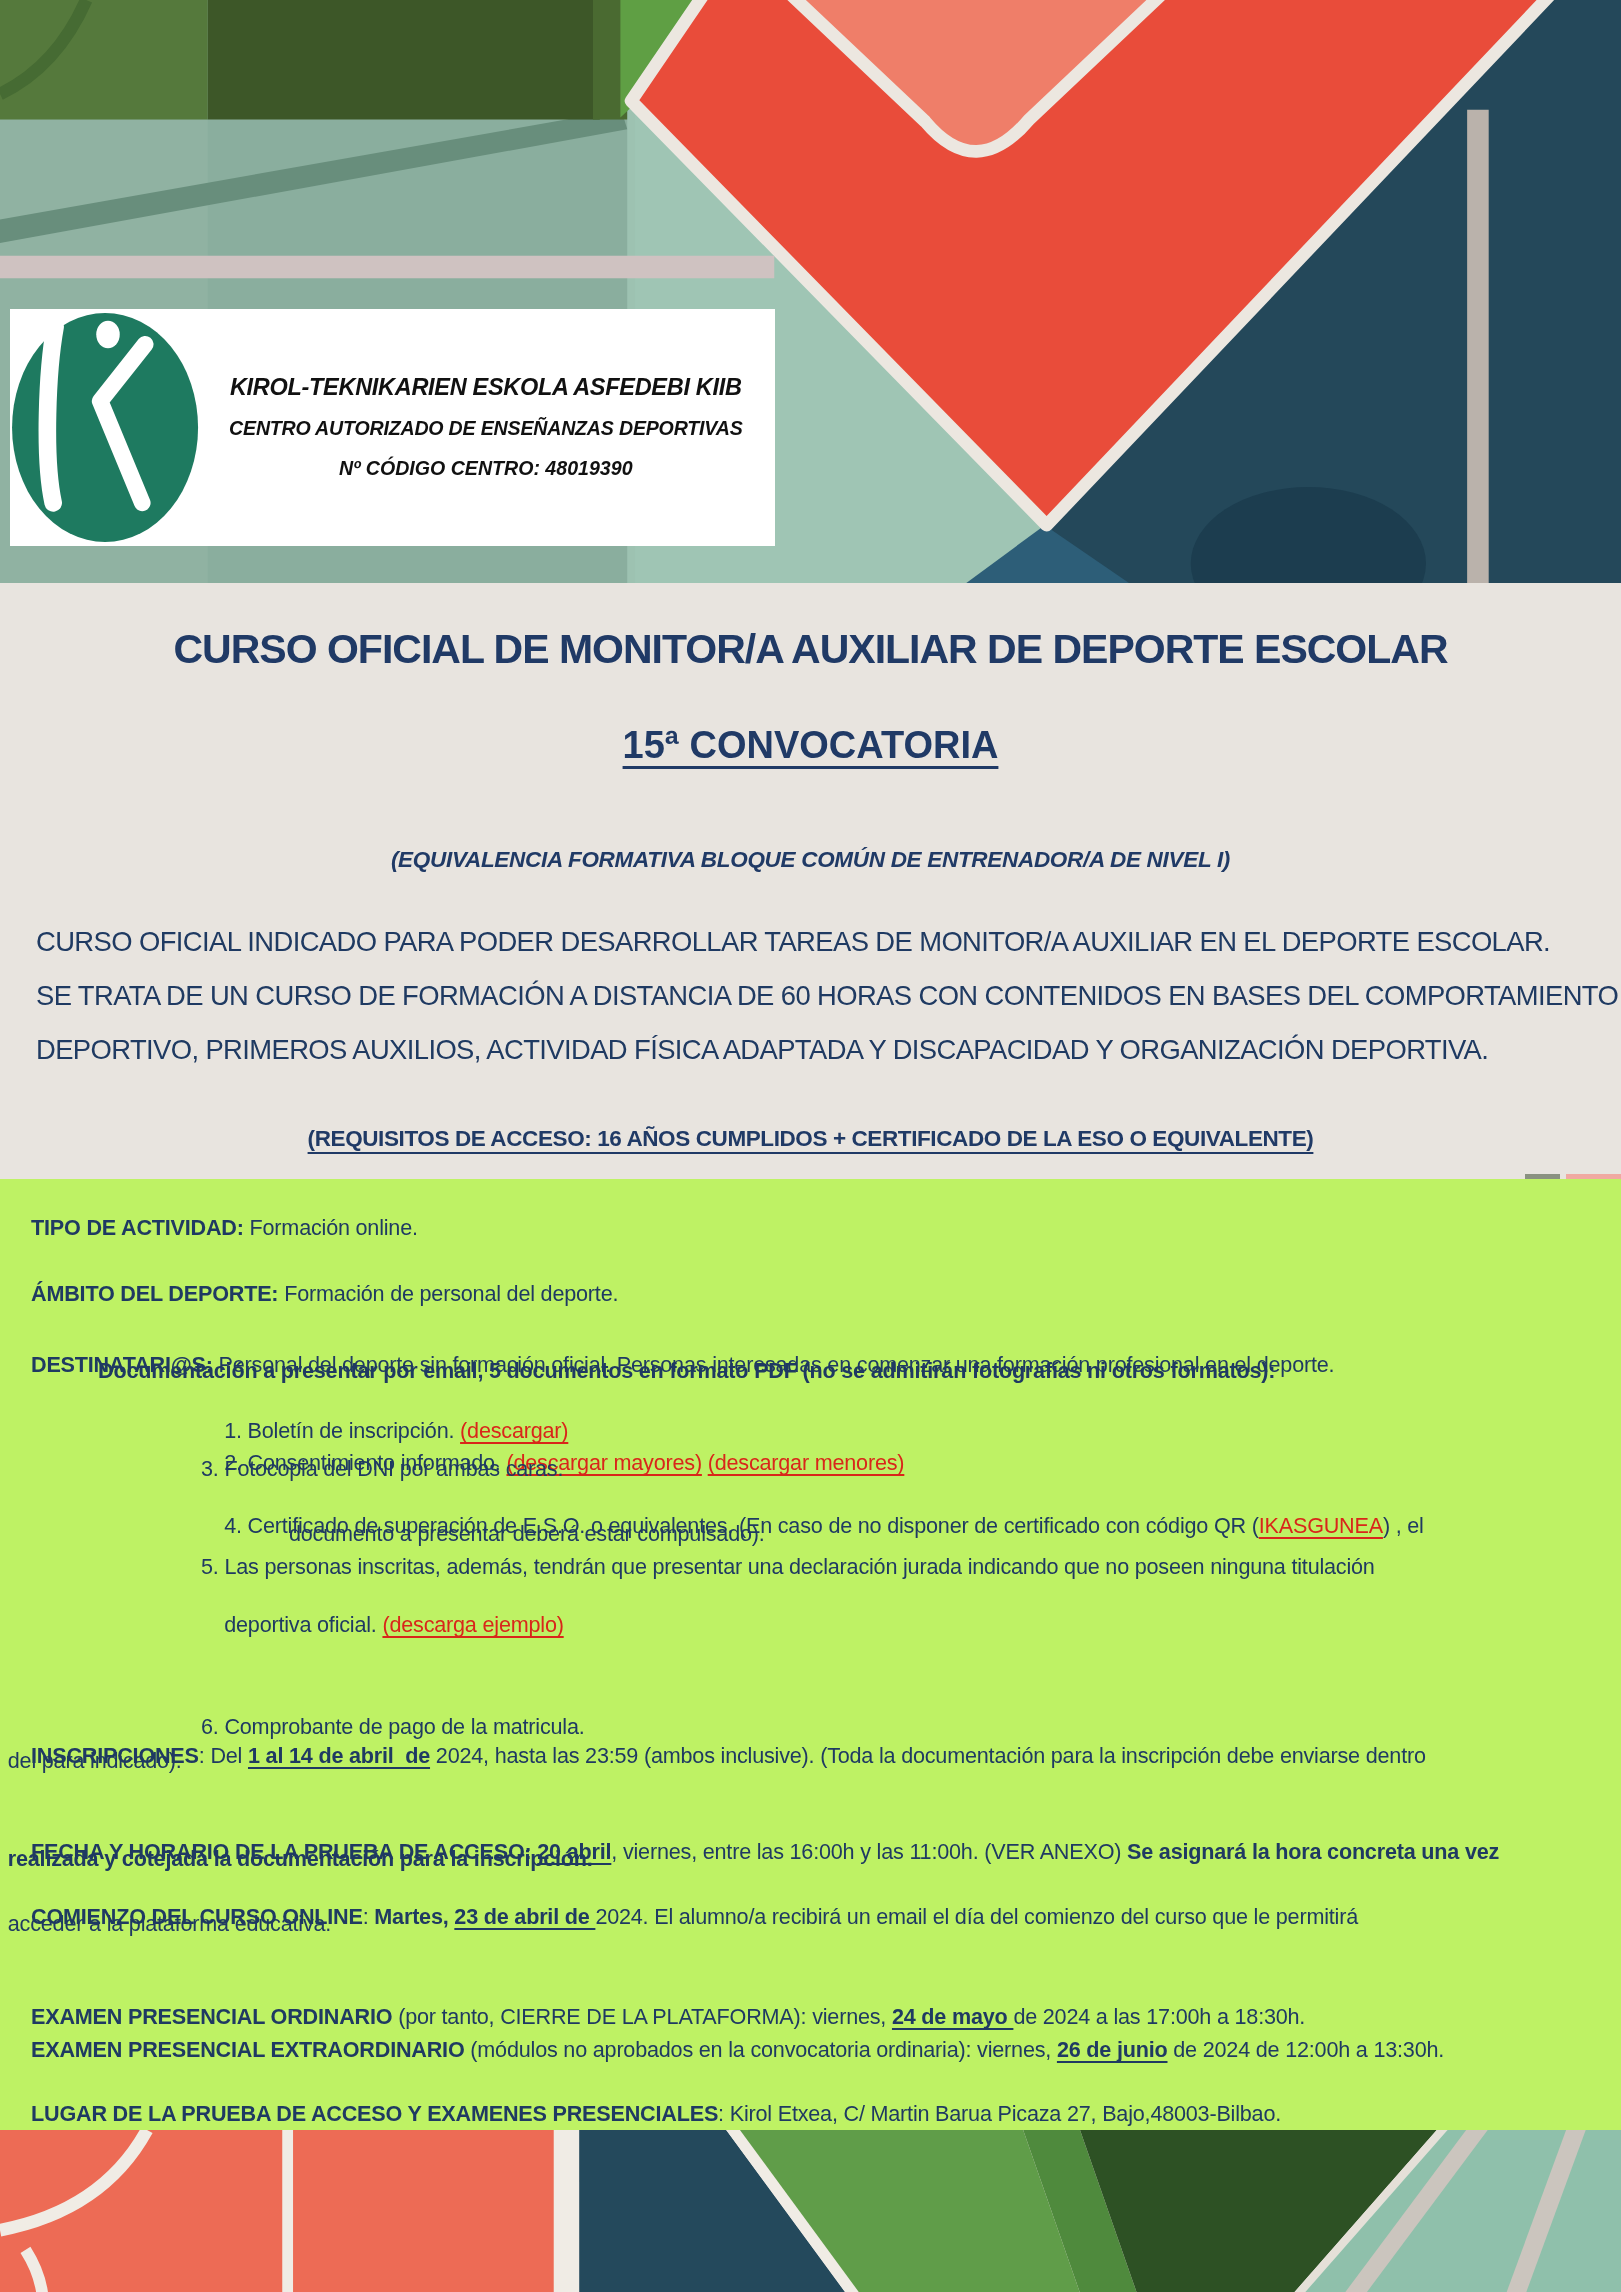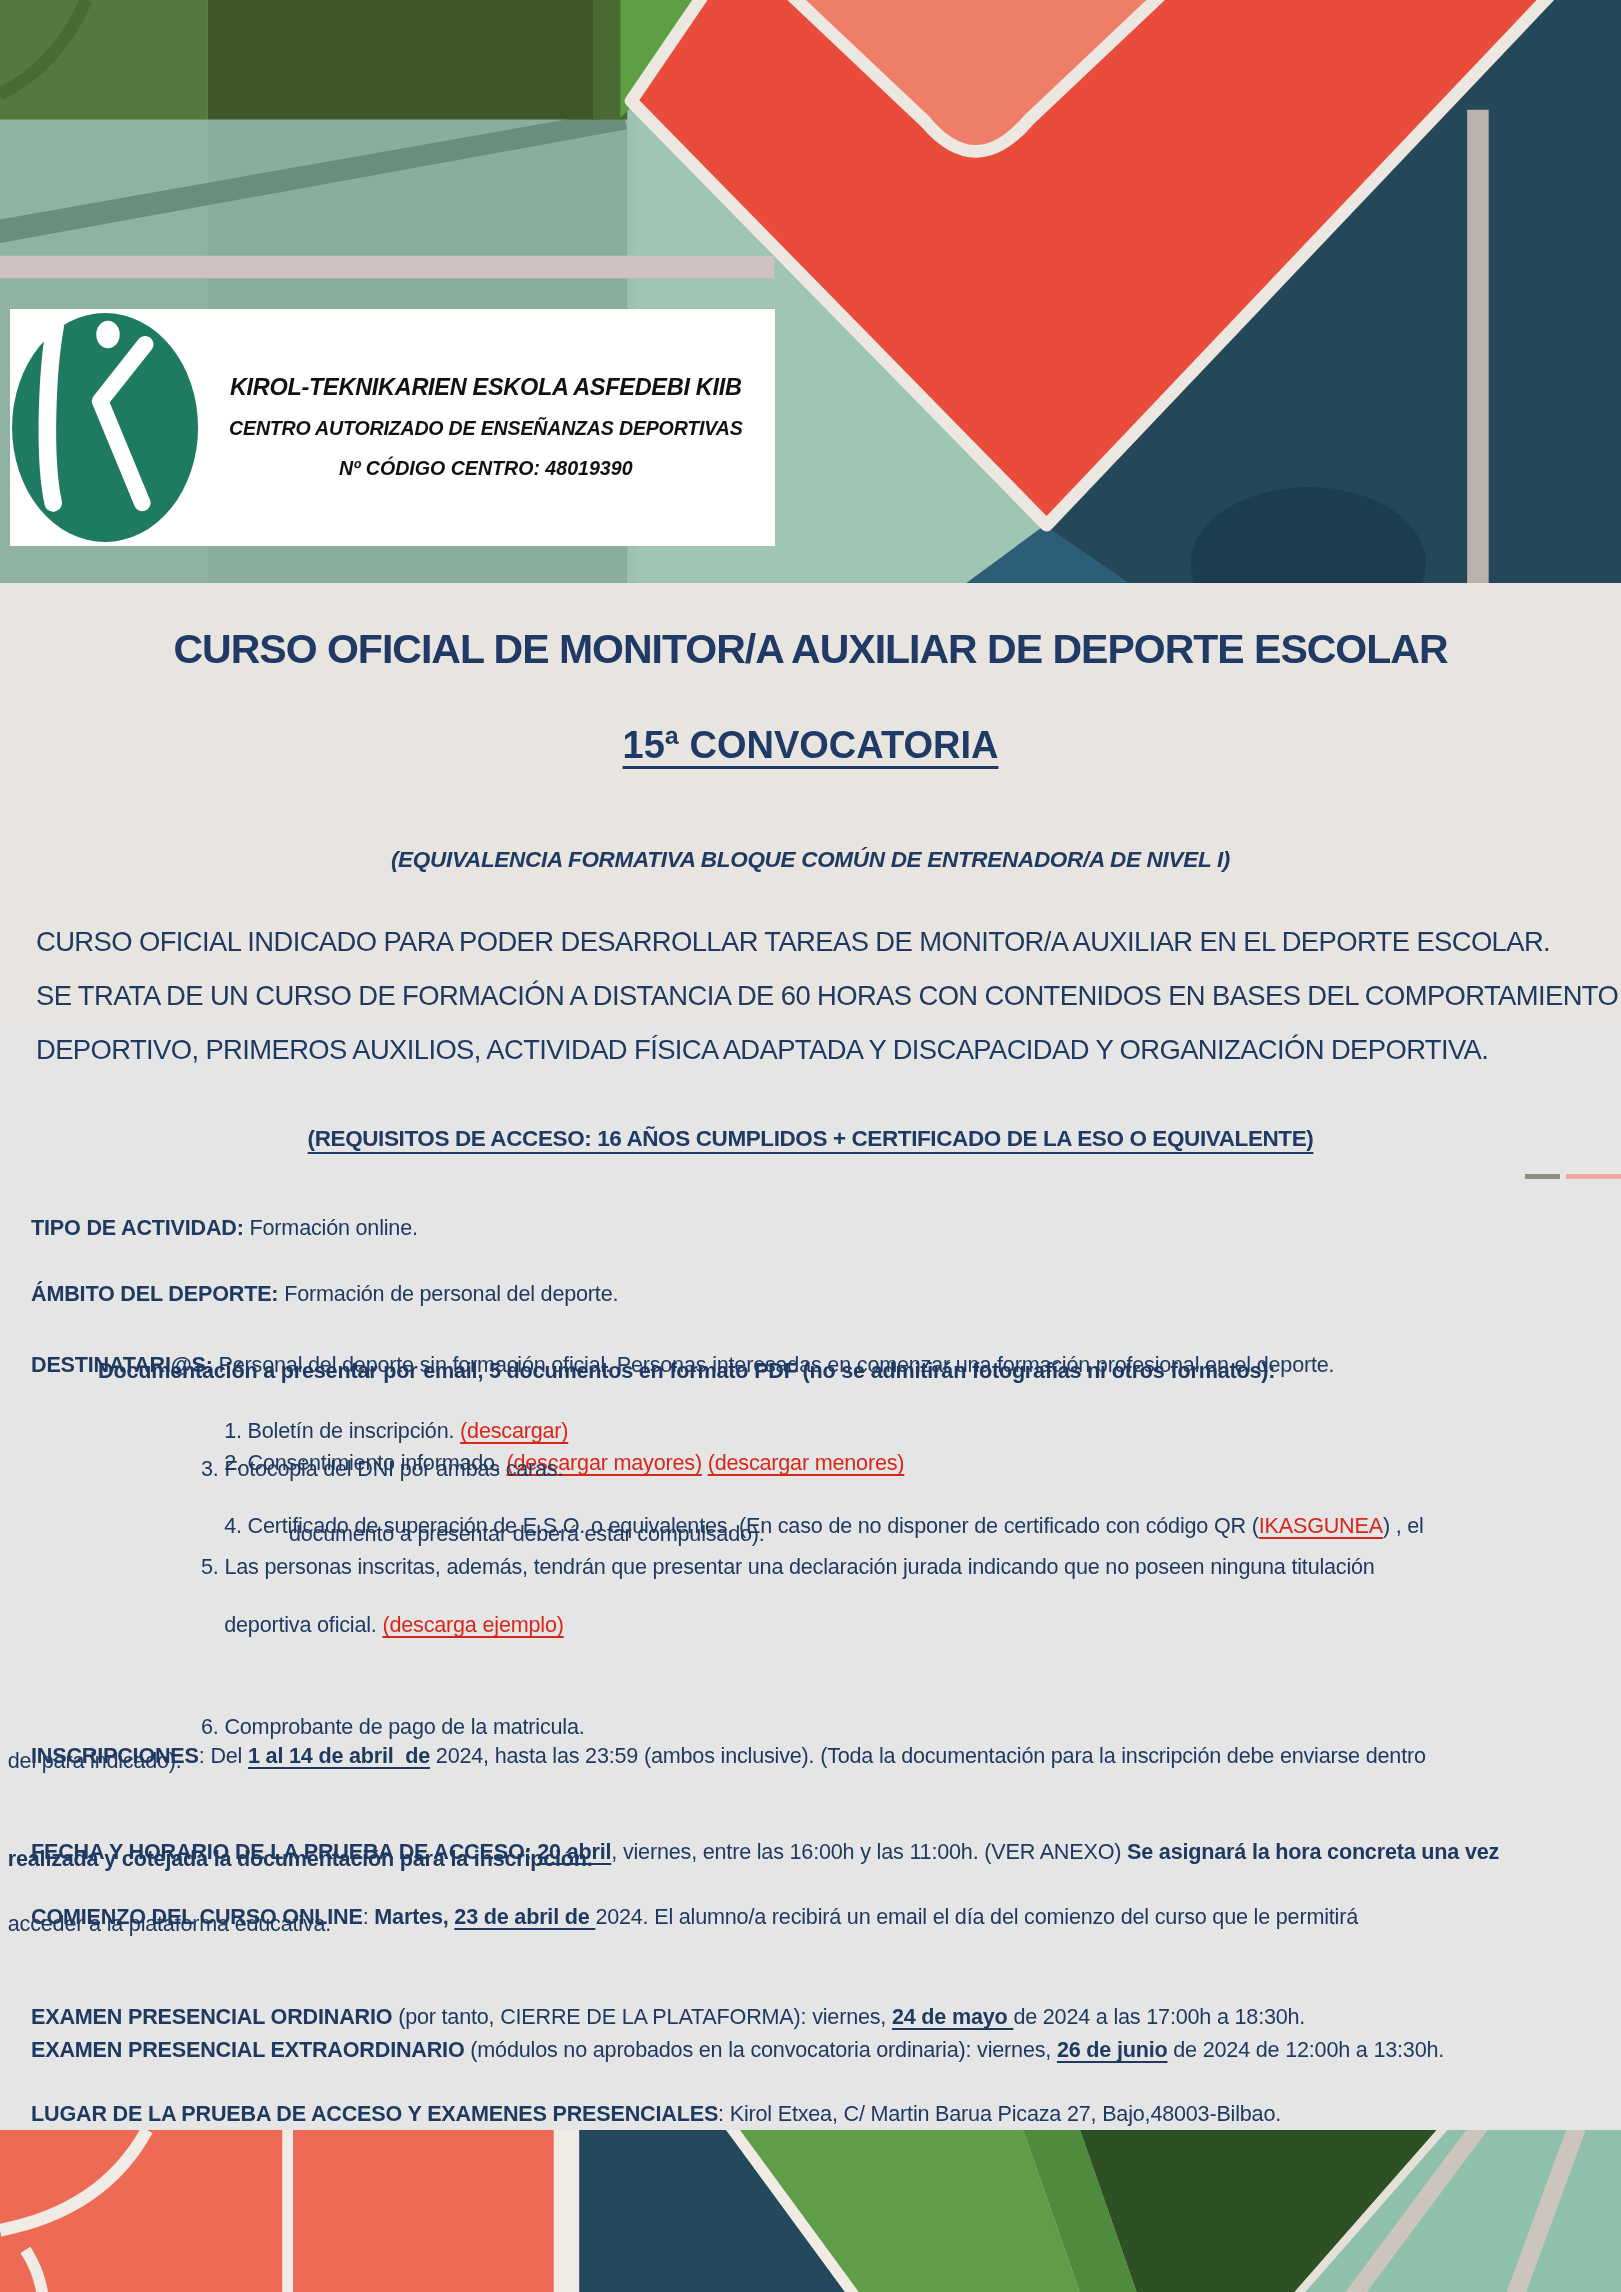--- a/index.html
+++ b/index.html
@@ -1,33 +1,33 @@
 <!DOCTYPE html>
 <html><head>
 <meta charset="utf-8">
 <style>
   html,body{margin:0;padding:0;background:#ffffff;}
-  .page{position:relative;width:1621px;height:2293px;background:#e5e5e5;
+  .page{position:relative;width:1621px;height:2293px;background:#bef264;
         font-family:"Liberation Sans",sans-serif;overflow:hidden;}
 
   
   .banner-top{position:absolute;top:0;left:0;width:1621px;height:583px;display:block;}
   .banner-bottom{position:absolute;top:2130px;left:0;width:1621px;height:163px;display:block;}
 
   
   .logo-box{position:absolute;left:9.8px;top:309px;width:765px;height:237px;background:#ffffff;}
   .logo-mark{position:absolute;left:0;top:2px;width:196px;height:233px;}
   .logo-text{position:absolute;left:188px;top:65px;width:576px;text-align:center;
              color:#111111;font-style:italic;font-weight:bold;}
   .logo-l1{font-size:23.5px;letter-spacing:-0.3px;margin-bottom:15.7px;}
   .logo-l2{font-size:19.6px;letter-spacing:-0.2px;margin-bottom:17.6px;}
   .logo-l3{font-size:19.6px;}
 
   
-  .beige-panel{position:absolute;top:583px;left:0;width:1621px;height:440px;background:#E8E4DF;}
+  .beige-panel{position:absolute;top:583px;left:0;width:1621px;height:596px;background:#E8E4DF;}
   .doc-title{position:absolute;top:43px;left:0;width:100%;text-align:center;
              font-size:41px;font-weight:bold;color:#203A66;letter-spacing:-1px;}
   .convocatoria{position:absolute;top:141px;left:0;width:100%;text-align:center;
              font-size:38px;font-weight:bold;color:#203A66;
              text-decoration:underline;text-decoration-thickness:2.9px;text-underline-offset:7.8px;}
   .equivalencia{position:absolute;top:264px;left:0;width:100%;text-align:center;
              font-size:22.5px;font-weight:bold;font-style:italic;color:#203A66;letter-spacing:-0.3px;}
   .intro{position:absolute;left:36px;font-size:27.4px;color:#1F3A62;letter-spacing:-0.6px;white-space:pre;}
   .intro1{top:343px;} .intro2{top:397px;} .intro3{top:451px;}
   .requisitos{position:absolute;top:543px;left:0;width:100%;text-align:center;

